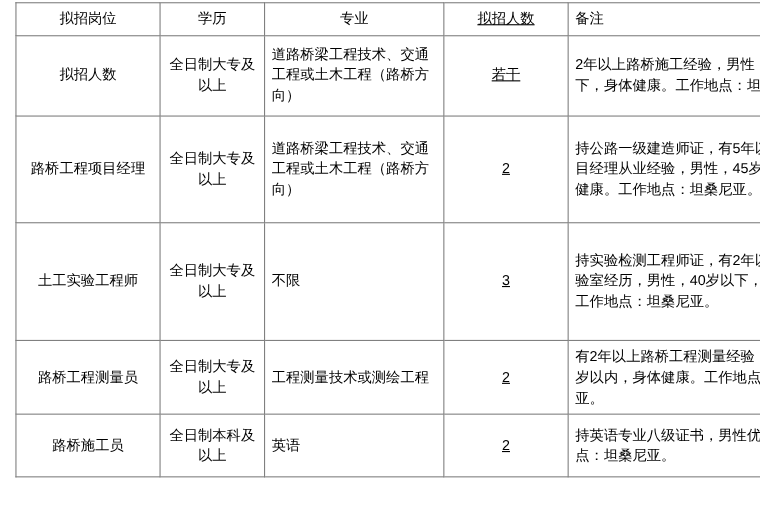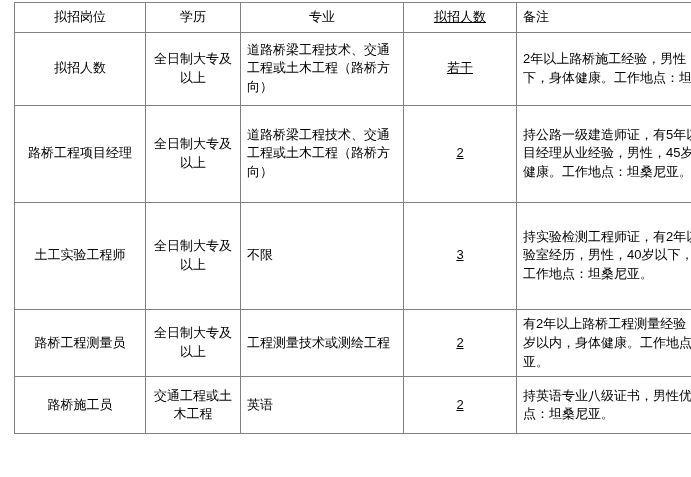--- a/index.html
+++ b/index.html
@@ -94,20 +94,20 @@
       </tr>
       <tr class="row-h4">
         <td class="c-post">路桥工程测量员</td>
         <td class="c-edu edu-cell">全日制大专及以上</td>
         <td class="c-major major-cell major-center">工程测量技术或测绘工程</td>
         <td class="c-count">2</td>
         <td class="c-remark remark-cell">有2年以上路桥工程测量经验，男性，40岁以内，身体健康。工作地点：坦桑尼亚。</td>
       </tr>
       <tr class="row-h5">
         <td class="c-post">路桥施工员</td>
-        <td class="c-edu edu-cell">交通工程或土木工程</td>
+        <td class="c-edu edu-cell">全日制本科及以上</td>
         <td class="c-major major-cell major-center">英语</td>
         <td class="c-count">2</td>
         <td class="c-remark remark-cell">持英语专业八级证书，男性优先。工作地点：坦桑尼亚。</td>
       </tr>
     </tbody>
   </table>
 </div>
 
 </body></html>

